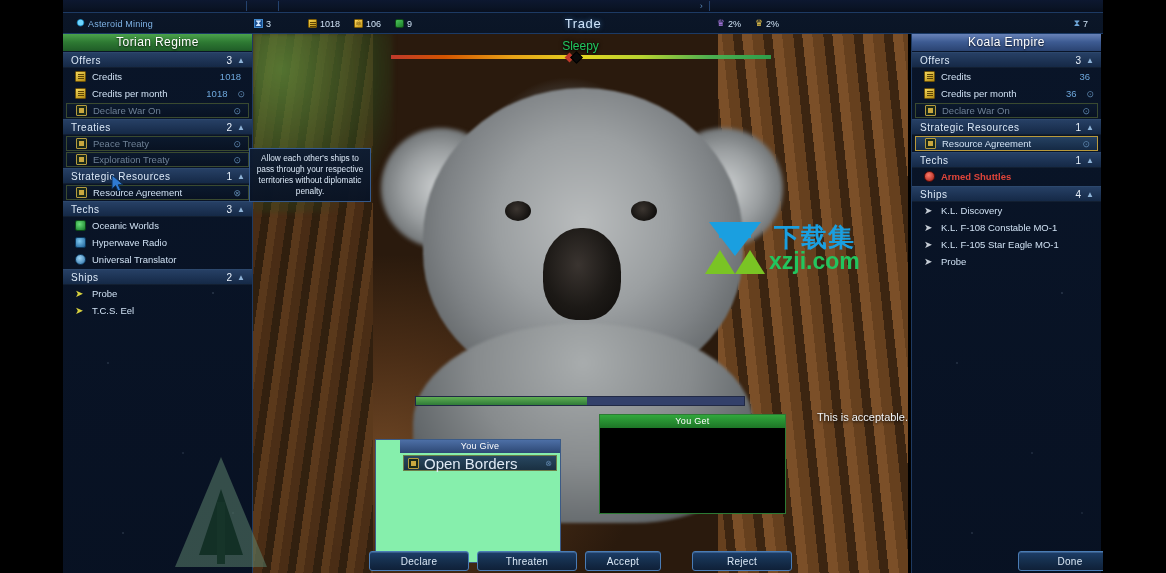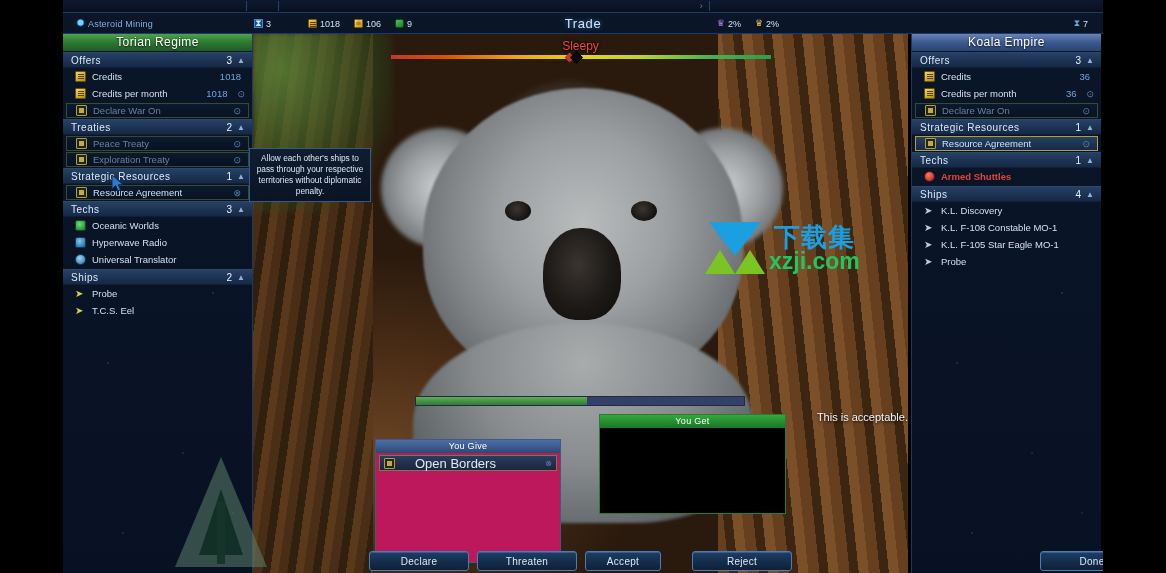--- a/index.html
+++ b/index.html
@@ -103,21 +103,21 @@
     opacity:.95; filter: blur(.6px);}
   .bark-r { position:absolute; right:0; top:0; width:190px; height:540px;
     background: repeating-linear-gradient(84deg, #6a431f 0 11px, #3d2612 11px 20px, #80522a 20px 30px);
     opacity:.95; filter: blur(.6px);}
   .leaf { position:absolute; left:0; top:0; width:140px; height:180px;
     background: radial-gradient(ellipse at 20% 20%, rgba(90,130,55,.85) 0%, rgba(45,75,30,.5) 60%, transparent 80%); filter:blur(2px);}
 
   
   .mood-name {
     position:absolute; left:253px; top:39px; width:655px; text-align:center;
-    color:#ef4444; font-size:12px; z-index:20; text-shadow:0 0 4px #000, 0 1px 2px #000;
+    color:#22c55e; font-size:12px; z-index:20; text-shadow:0 0 4px #000, 0 1px 2px #000;
   }
   .mood-bar {
     position:absolute; left:391px; top:55px; width:380px; height:4px; z-index:20;
     background: linear-gradient(90deg,#c0392b 0%, #d35400 14%, #e8a317 32%, #e3d421 50%, #b8d430 66%, #4caf50 84%, #2e9e4a 100%);
   }
   .mood-marker {
     position:absolute; left:572px; top:53px; width:9px; height:9px; z-index:21;
     background:#0a0a0a; transform:rotate(45deg); border:1px solid #000;
   }
   .mood-marker2 {
@@ -145,48 +145,48 @@
     background:#33406a; border:1px solid rgba(0,0,0,.35);
   }
   .approval-fill { height:100%; background: linear-gradient(180deg,#5fae53,#2f7a38); }
   .approval-text {
     position:absolute; left:253px; top:411px; width:655px; text-align:right;
     color:#f2f5f8; font-size:11px; z-index:20; text-shadow:0 1px 3px #000;
   }
 
   
   .give-panel { position:absolute; left:375px; top:439px; width:186px; height:124px; z-index:20;
-    background:#be185d; border:1px solid #3b5a86; }
+    background:#86efac; border:1px solid #3b5a86;padding-left:24px; }
   .get-panel { position:absolute; left:599px; top:414px; width:187px; height:100px; z-index:20;
     background:#000; border:1px solid #2c7a34; }
   .panel-head { height:13px; font-size:9px; color:#ffffff; text-align:center; line-height:13px; letter-spacing:.3px;}
   .give-head { background: linear-gradient(180deg,#4d6fa6 0%, #2d4874 100%); }
   .get-head  { background: linear-gradient(180deg,#31a83c 0%, #1d7526 100%); }
   .trade-row {
     display:flex; align-items:center; gap:5px; height:16px; margin:2px 3px 0 3px; padding:0 4px;
     background: linear-gradient(180deg, rgba(35,62,92,.95), rgba(20,38,60,.95));
     border:1px solid #6d7f4a;
   }
-  .trade-row .lbl { color:#dfe9f4; font-size:13px; flex:1;margin-left:15px; }
+  .trade-row .lbl { color:#dfe9f4; font-size:15px; flex:1; }
   .trade-row .x { color:#5f86ad; font-size:8px; }
 
   
   .btnrow { position:absolute; left:0; top:551px; width:1166px; height:22px; z-index:30; }
   .gbtn {
     position:absolute; top:0; height:20px; line-height:19px; text-align:center;
     font-size:10px; color:#dbe8f6; letter-spacing:.3px;
     background: linear-gradient(180deg,#1d3e6a 0%, #16304f 45%, #0f2038 100%);
     border:1px solid #4a7cb5; border-radius:3px;
     box-shadow: inset 0 1px 0 rgba(140,190,240,.25);
   }
   .b-persuade { left:369px; width:100px; }
   .b-threaten { left:477px; width:100px; }
   .b-accept   { left:585px; width:76px;  }
   .b-reject   { left:692px; width:100px; }
-  .b-done     { left:1040px; width:104px;  }
+  .b-done     { left:1018px; width:104px;  }
 
   
   .side { position:absolute; top:33px; width:190px; height:540px; z-index:25;
     background: linear-gradient(180deg, rgba(10,22,42,.96) 0%, rgba(8,18,36,.96) 100%); }
   .side-l { left:63px; border-right:1px solid #1e3960; }
   .side-r { left:911px; border-left:1px solid #1e3960; }
   .faction-head { height:18px; line-height:18px; text-align:center; font-size:12px; color:#ffffff;
     text-shadow: 0 1px 2px rgba(0,0,0,.8); letter-spacing:.4px; }
   .fh-green { background: linear-gradient(180deg,#4fa84f 0%, #2e7a33 50%, #1f5c27 100%); }
   .fh-blue  { background: linear-gradient(180deg,#6d87bd 0%, #3d5b92 50%, #2a4371 100%); }

